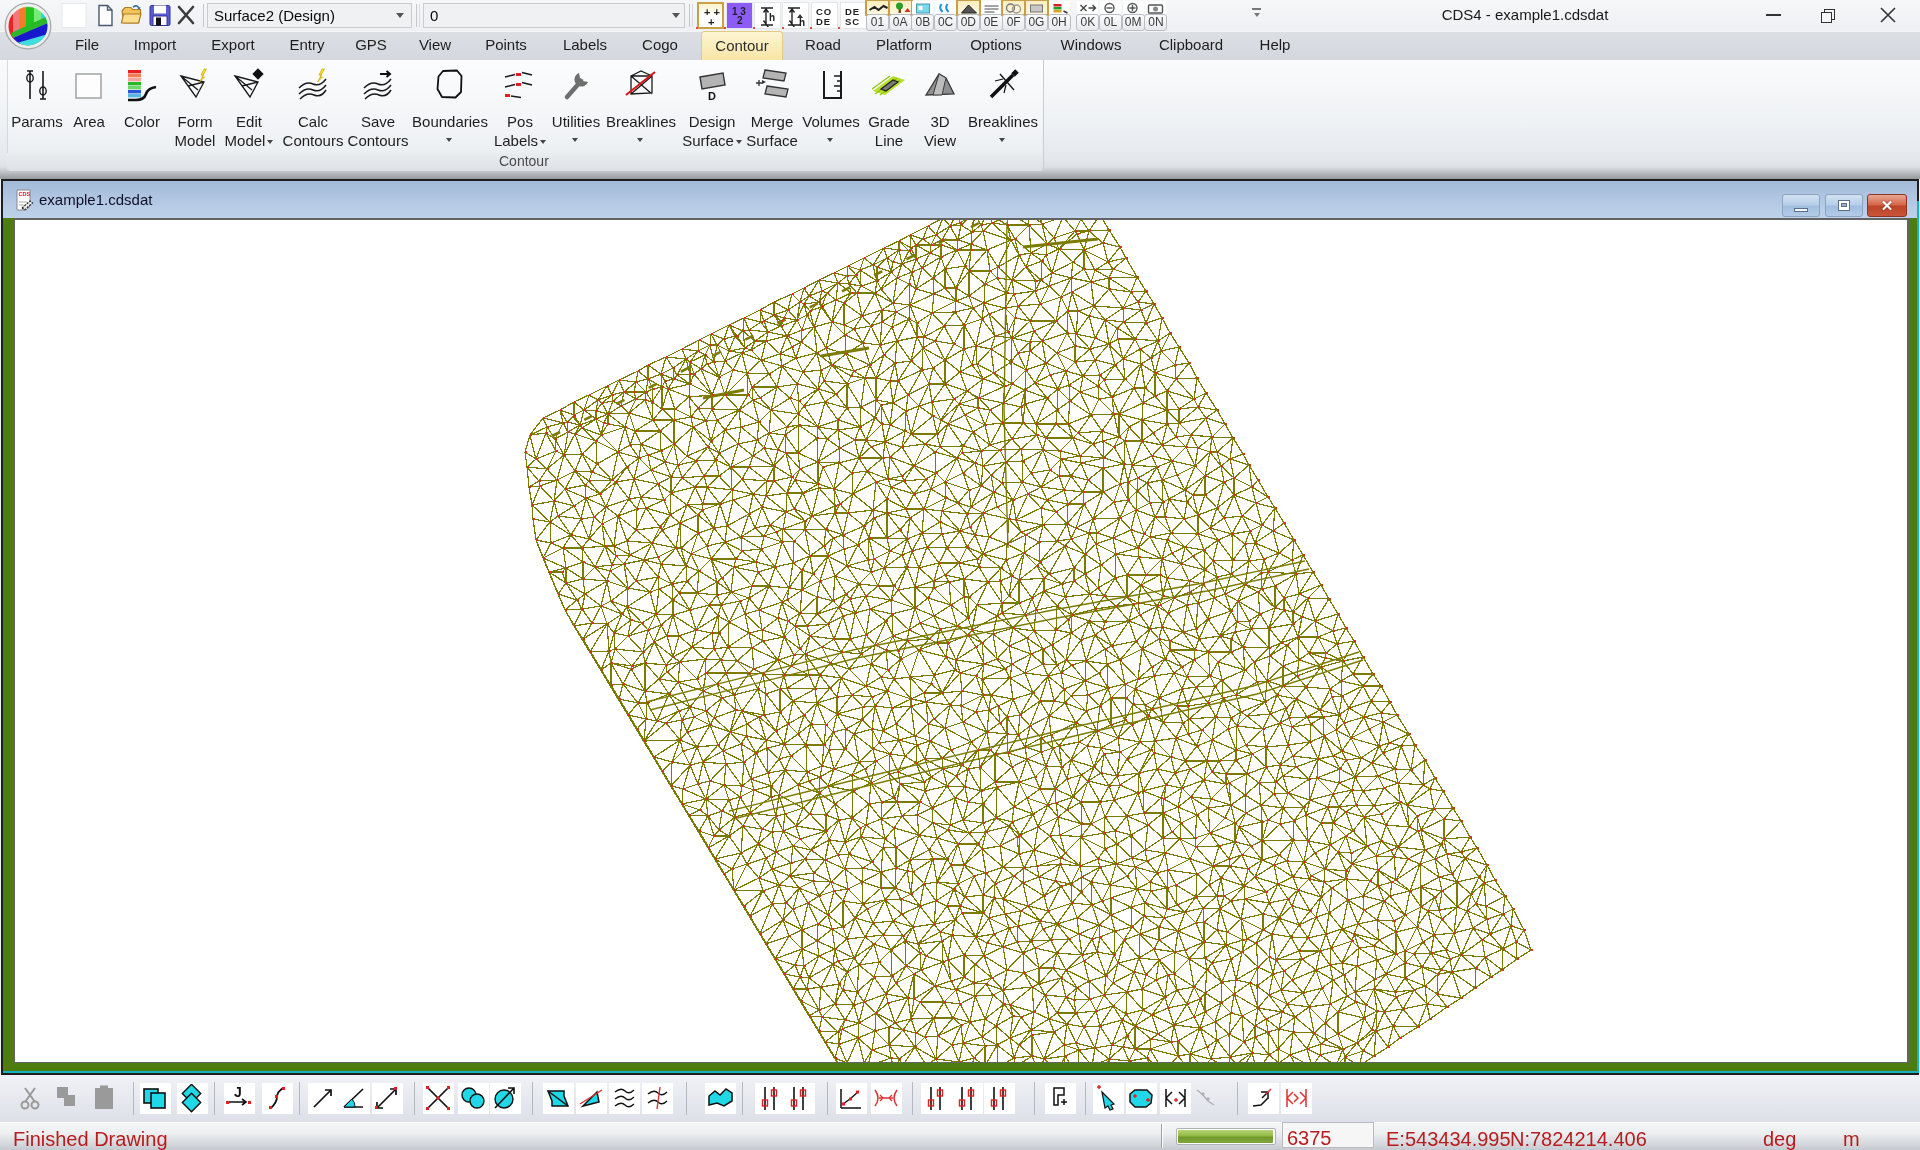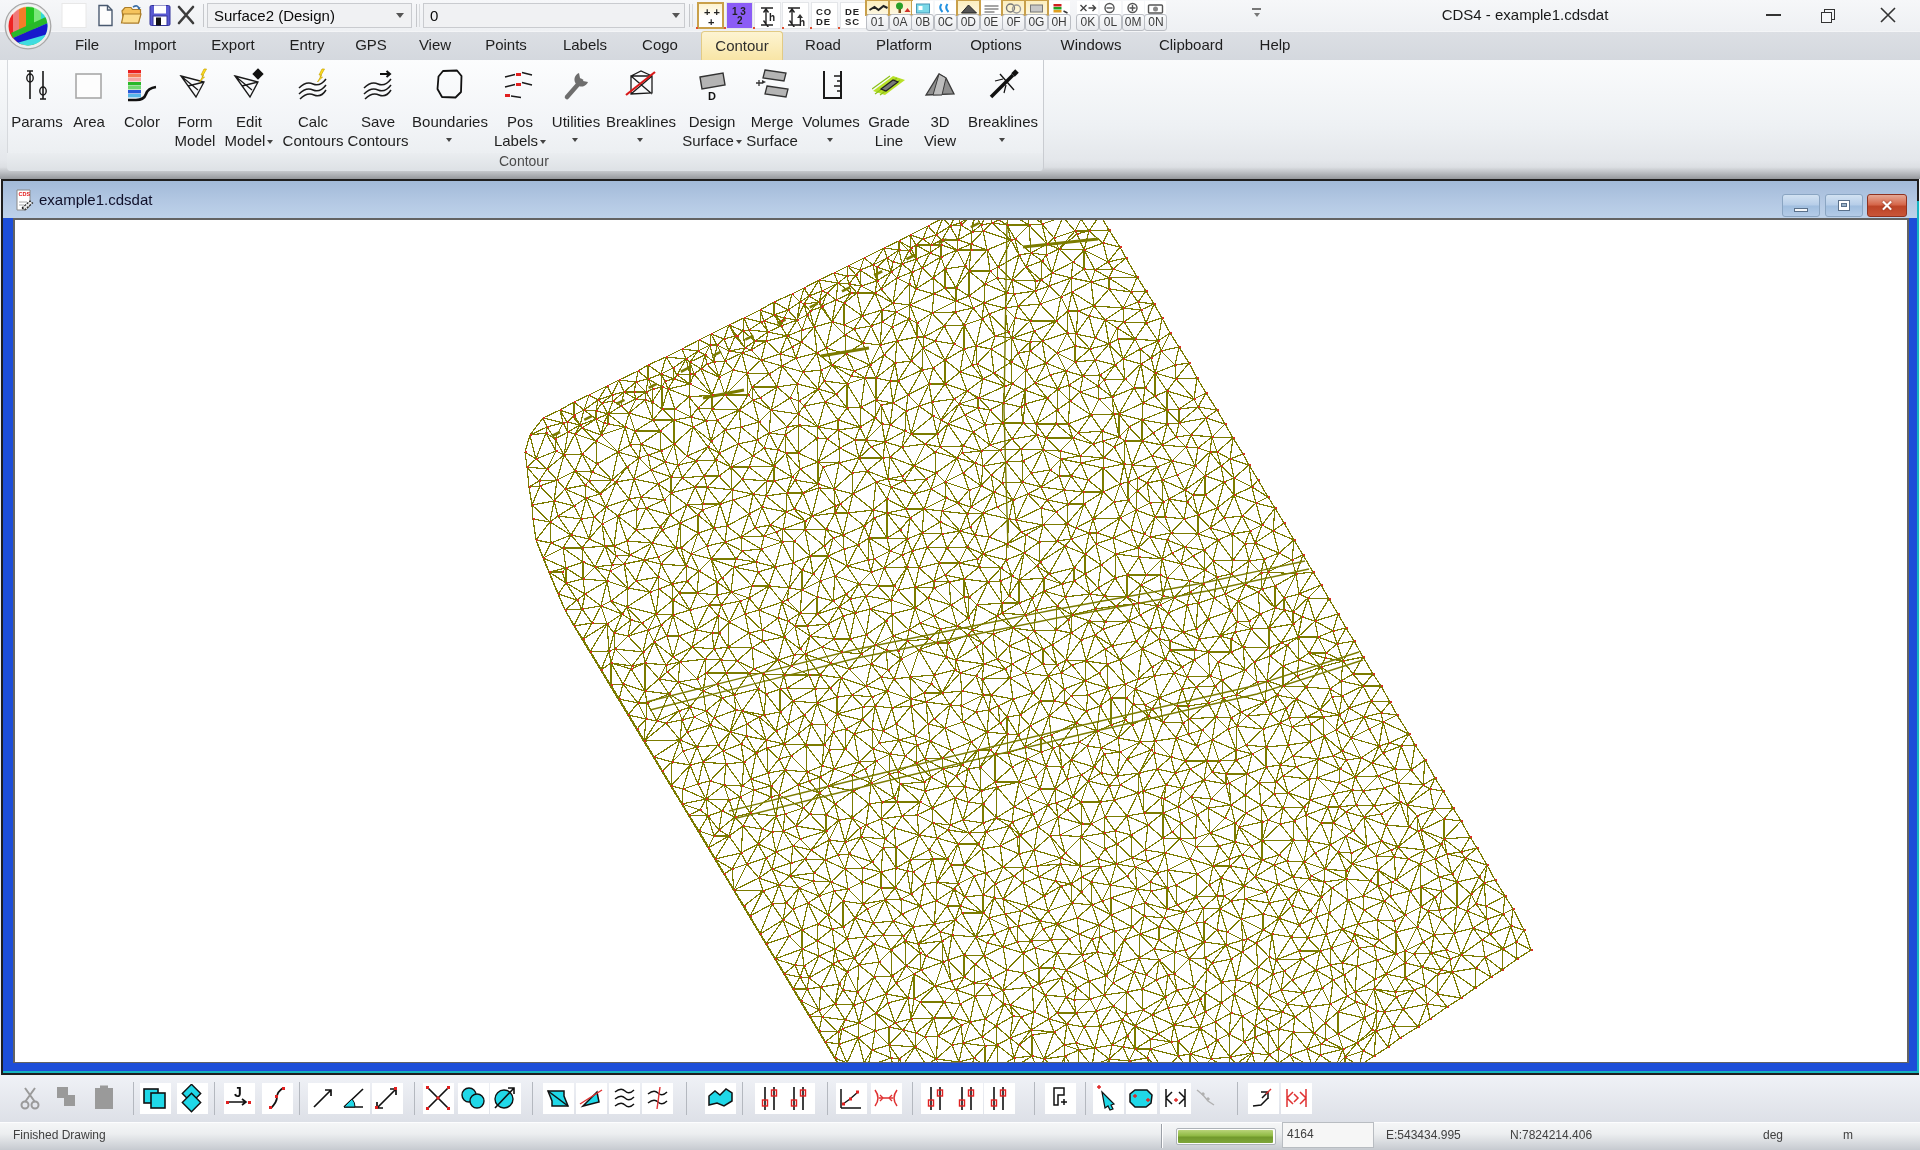--- a/index.html
+++ b/index.html
@@ -3,30 +3,30 @@
 *{margin:0;padding:0;box-sizing:border-box}
 html,body{width:1920px;height:1150px;overflow:hidden;font-family:"Liberation Sans",sans-serif;background:#eff1f4}
 .a{position:absolute}
 #titlebar{position:absolute;left:0;top:0;width:1920px;height:31px;background:linear-gradient(#f6f7f9,#eef0f3)}
 #menurow{position:absolute;left:0;top:31px;width:1920px;height:29px;background:linear-gradient(#dcdfe4,#d4d8de);border-top:1px solid #f4f5f7}
 .tab{position:absolute;top:31px;height:29px;font-size:15px;color:#1e1e1e;text-align:center;line-height:28px}
 #ribbon{position:absolute;left:0;top:60px;width:1920px;height:119px;background:linear-gradient(#fafbfc,#eef1f4 55%,#e4e7eb 84%,#dcdfe3 90%,#95989c)}
 #rgroup{position:absolute;left:7px;top:60px;width:1037px;height:93px;border-right:1px solid #c9ccd1;border-left:1px solid #d6d9dd;background:linear-gradient(#fcfdfe,#f2f4f7 70%,#eceff2)}
 #rglabel{position:absolute;left:7px;top:153px;width:1037px;height:18px;font-size:14px;color:#4a4a4a;background:linear-gradient(#eaedf0,#dde1e5);line-height:17px;border-right:1px solid #c9ccd1;border-radius:0 0 4px 4px}
 .rlab{position:absolute;font-size:15px;color:#1e1e1e;text-align:center;line-height:19px;white-space:nowrap}
-#child{position:absolute;left:1px;top:179px;width:1918px;height:896px;background:#1d4ed8;border:2px solid #1e1e1e}
+#child{position:absolute;left:1px;top:179px;width:1918px;height:896px;background:#4d7c0f;border:2px solid #1e1e1e}
 #childtitle{position:absolute;left:0;top:0;width:1914px;height:37px;background:linear-gradient(#a2bad8,#b3c8e3 55%,#bed2ea)}
 #childcyan{position:absolute;left:auto;right:-2px;top:20px;width:1916px;height:872px;border-right:2px solid #16b4c0;border-bottom:2px solid #16b4c0}
 #childcontent{position:absolute;left:10px;top:37px;width:1896px;height:845px;background:#fff;border:2px solid #636363;border-bottom-width:1px}
 .cwbtn{position:absolute;top:13px;height:23px;border-radius:3px}
 #btoolbar{position:absolute;left:0;top:1077px;width:1920px;height:45px;background:linear-gradient(#eff1f6,#dde0e7)}
 .bico{position:absolute;top:1083px;width:31px;height:31px;background:#fff}
 .bsep{position:absolute;top:1082px;height:33px;width:1px;background:#b4b8bf}
 #statusbar{position:absolute;left:0;top:1122px;width:1920px;height:28px;background:linear-gradient(#f5f6f7,#eceef0 40%,#c6cad0);border-top:1px solid #fdfdfe;font-size:16px;color:#1c1c1c}
-.st{position:absolute;top:1128px;font-size:12px;color:#404040}
+.st{position:absolute;top:1128px;font-size:20px;color:#b91c1c}
 .lay-lb{position:absolute;top:14px;height:17px;background:linear-gradient(#fbfcfd,#e7e9ed);border:1px solid #babdc3;border-radius:3px;font-size:12px;color:#3c3c3c;text-align:center;line-height:14px}
 .lay-ic{position:absolute;top:1px;height:13px;background:#fff}
 .lay-ic.sel{outline:2px solid #c9a04a;background:linear-gradient(#fceebf,#fdf7e0)}
 .rarr{display:inline-block;width:0;height:0;border-left:3.5px solid transparent;border-right:3.5px solid transparent;border-top:4px solid #444;vertical-align:middle;margin-left:2px}
 </style></head><body>
 <div id="titlebar"></div>
 <div id="menurow"></div>
 <div id="ribbon"></div>
 <div id="rgroup"></div>
 <div id="rglabel"><span style="margin-left:492px">Contour</span></div>
@@ -508,16 +508,16 @@
       <path d="M12 10 l4 4 -4 4" stroke="#e03030" stroke-width="1.5" fill="none"></path>
     </svg></div>
 <div id="statusbar"></div>
 <div class="st" style="left:13px">Finished Drawing</div>
 <div class="a" style="left:1161px;top:1124px;width:1px;height:24px;background:#9ba0a7"></div>
 <div class="a" style="left:1162px;top:1124px;width:1px;height:24px;background:#fff"></div>
 <div class="a" style="left:1176px;top:1128px;width:100px;height:17px;background:#fdfdfd;border:1px solid #adb2b8;border-radius:2px">
 <div style="position:absolute;left:1px;top:1px;width:95px;height:13px;background:linear-gradient(#b8d478,#8fb944 45%,#71992c 55%,#7fa63a);border-radius:1px"></div>
   </div>
 <div class="a" style="left:1282px;top:1122px;width:92px;height:26px;background:#f6f6f6;border:1px solid #b8bcc1"></div>
-<div class="st" style="left:1287px;top:1127px">4164</div>
+<div class="st" style="left:1287px;top:1127px">6375</div>
 <div class="st" style="left:1386px">E:543434.995</div>
 <div class="st" style="left:1510px">N:7824214.406</div>
 <div class="st" style="left:1763px">deg</div>
 <div class="st" style="left:1843px">m</div>
 </body></html>

